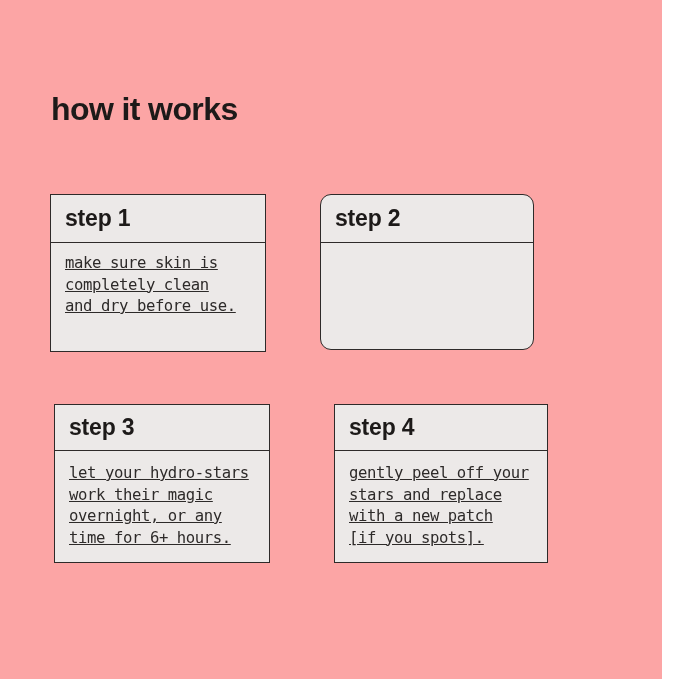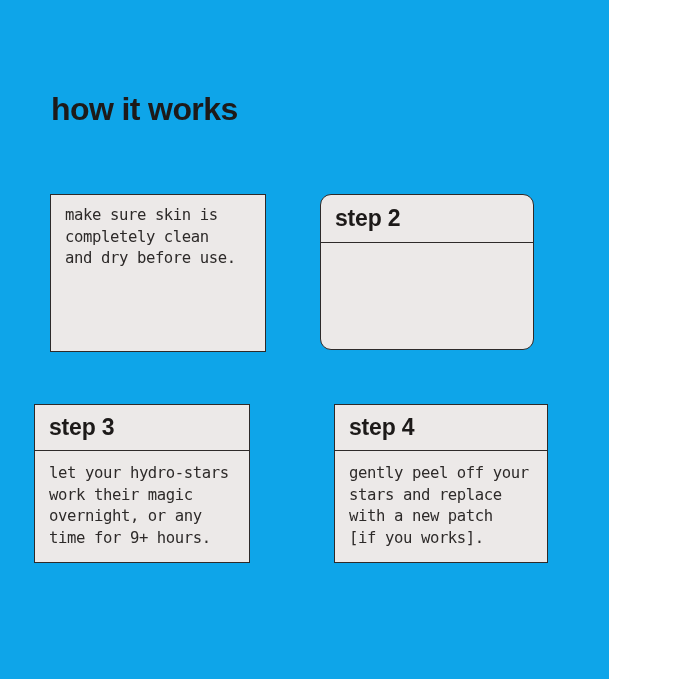--- a/index.html
+++ b/index.html
@@ -1,23 +1,23 @@
 <!DOCTYPE html>
 <html><head>
   <meta charset="utf-8">
   <style>
     html, body {
       margin: 0;
       padding: 0;
     }
     .canvas {
       position: relative;
-      width: 609px;
+      width: 662px;
       height: 679px;
-      background: #0ea5e9;
+      background: #fca5a5;
       overflow: hidden;
       font-family: "Liberation Sans", sans-serif;
     }
     .page-title {
       position: absolute;
       left: 51px;
       top: 72px;
       font-size: 32px;
       font-weight: 800;
       letter-spacing: -0.6px;
@@ -36,61 +36,63 @@
       box-sizing: border-box;
       border-bottom: 1.5px solid #2e2a29;
       padding: 0 14px;
       font-size: 23px;
       font-weight: bold;
       letter-spacing: -0.2px;
       color: #1d1a19;
     }
     .card-1 { left: 50px;  top: 194px; width: 216px; height: 158px; }
     .card-2 { left: 320px; top: 194px; width: 214px; height: 156px; border-radius: 11px; }
-    .card-3 { left: 34px;  top: 404px; width: 216px; height: 159px; }
+    .card-3 { left: 54px;  top: 404px; width: 216px; height: 159px; }
     .card-4 { left: 334px; top: 404px; width: 214px; height: 159px; }
     .card-1 .step-header, .card-2 .step-header { height: 48px; }
     .card-3 .step-header, .card-4 .step-header { height: 46px; }
     .step-body {
       padding: 10px 14px 0 14px;
       font-family: "DejaVu Sans Mono", monospace;
       font-size: 15.6px;
       line-height: 21.5px;
       letter-spacing: -0.4px;
       color: #2d2a29;
       white-space: pre-line;
+      text-decoration: underline;
     }
     .card-3 .step-body, .card-4 .step-body { padding-top: 12px; }
   </style>
 </head>
 <body>
 
 <div class="canvas">
 
   <h1 class="page-title">how it works</h1>
 
   <div class="step-card card-1">
+    <div class="step-header">step 1</div>
     <div class="step-body">make sure skin is
 completely clean
 and dry before use.</div>
   </div>
 
   <div class="step-card card-2">
     <div class="step-header">step 2</div>
   </div>
 
   <div class="step-card card-3">
     <div class="step-header">step 3</div>
     <div class="step-body">let your hydro-stars
 work their magic
 overnight, or any
-time for 9+ hours.</div>
+time for 6+ hours.</div>
   </div>
 
   <div class="step-card card-4">
     <div class="step-header">step 4</div>
     <div class="step-body">gently peel off your
 stars and replace
 with a new patch
-[if you works].</div>
+[if you spots].</div>
   </div>
 
 </div>
 
 </body></html>

